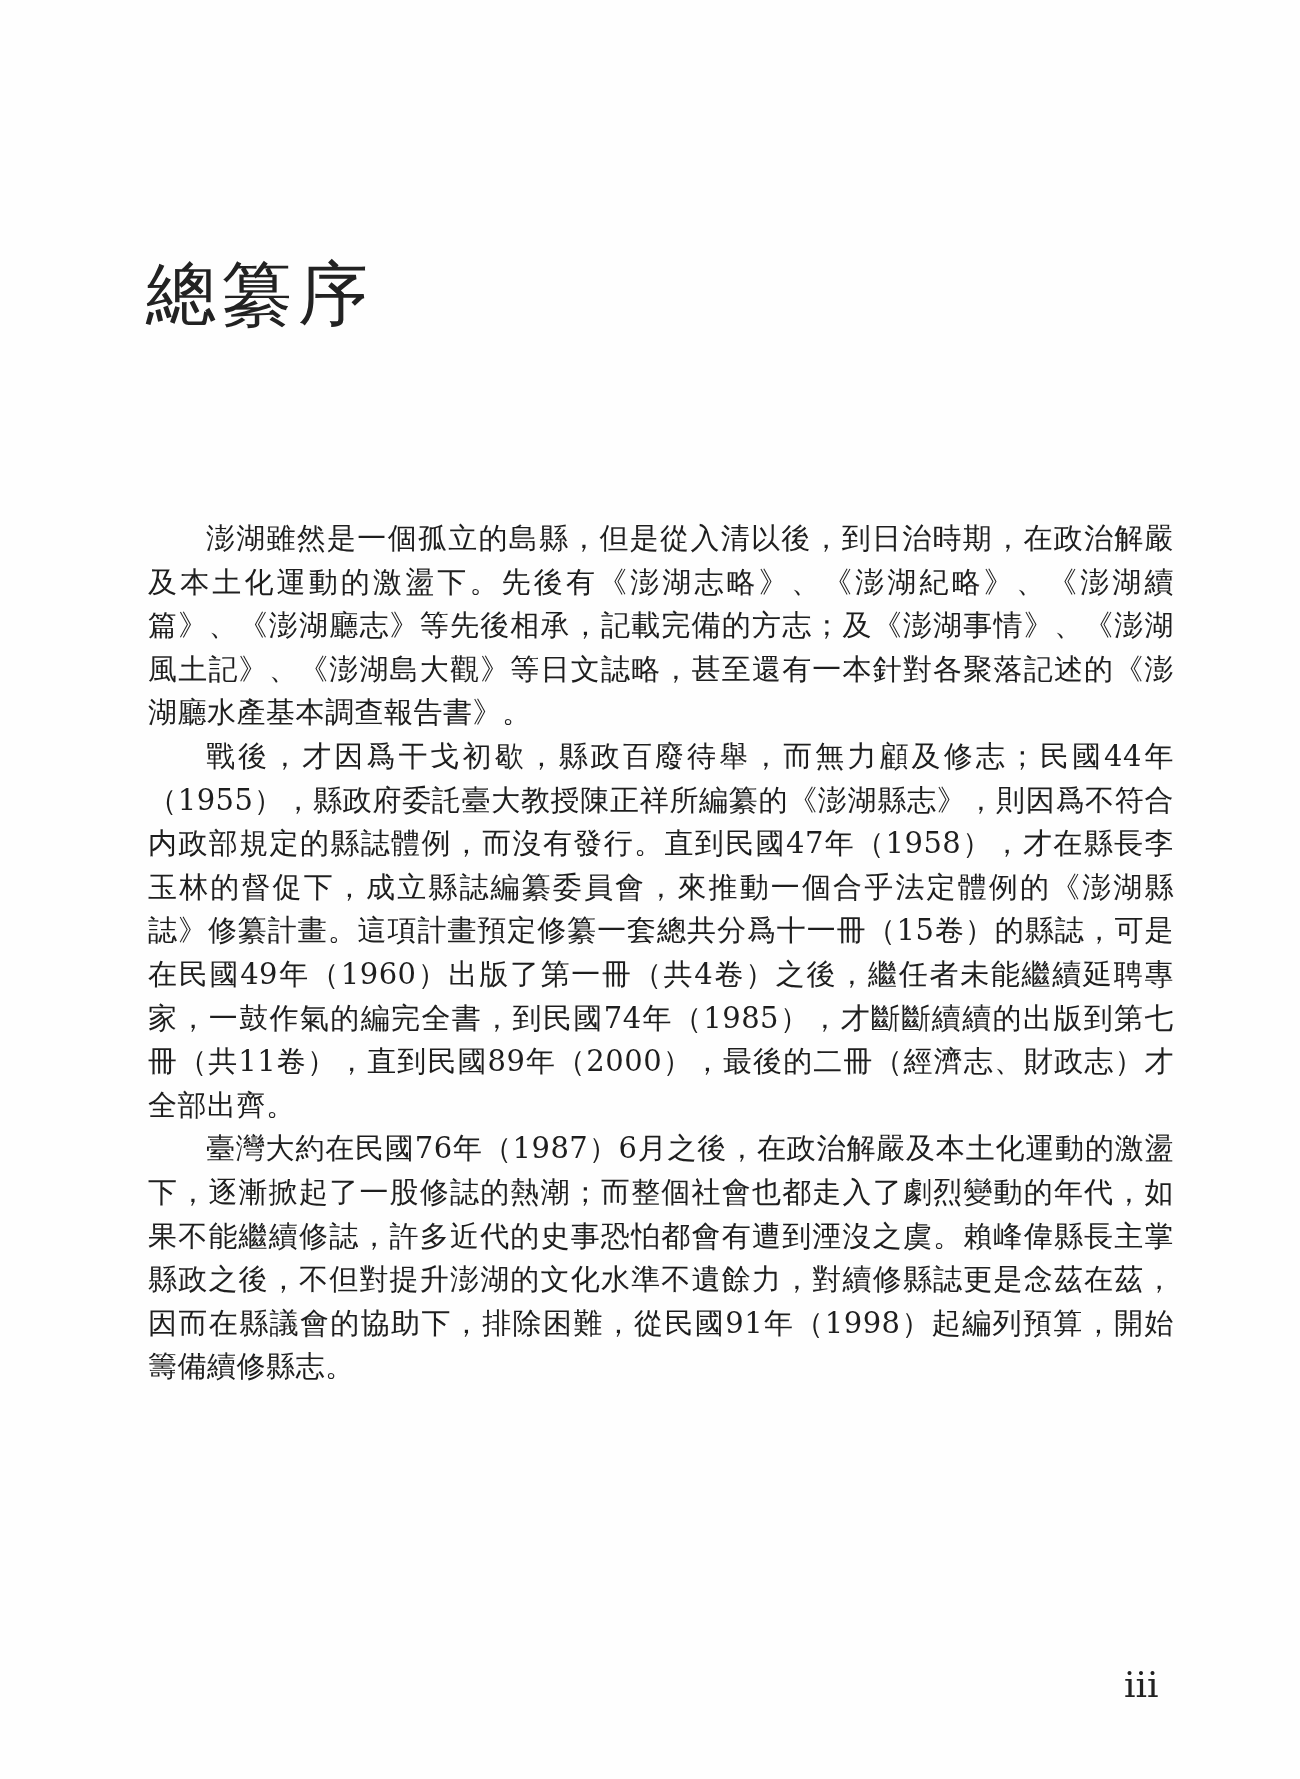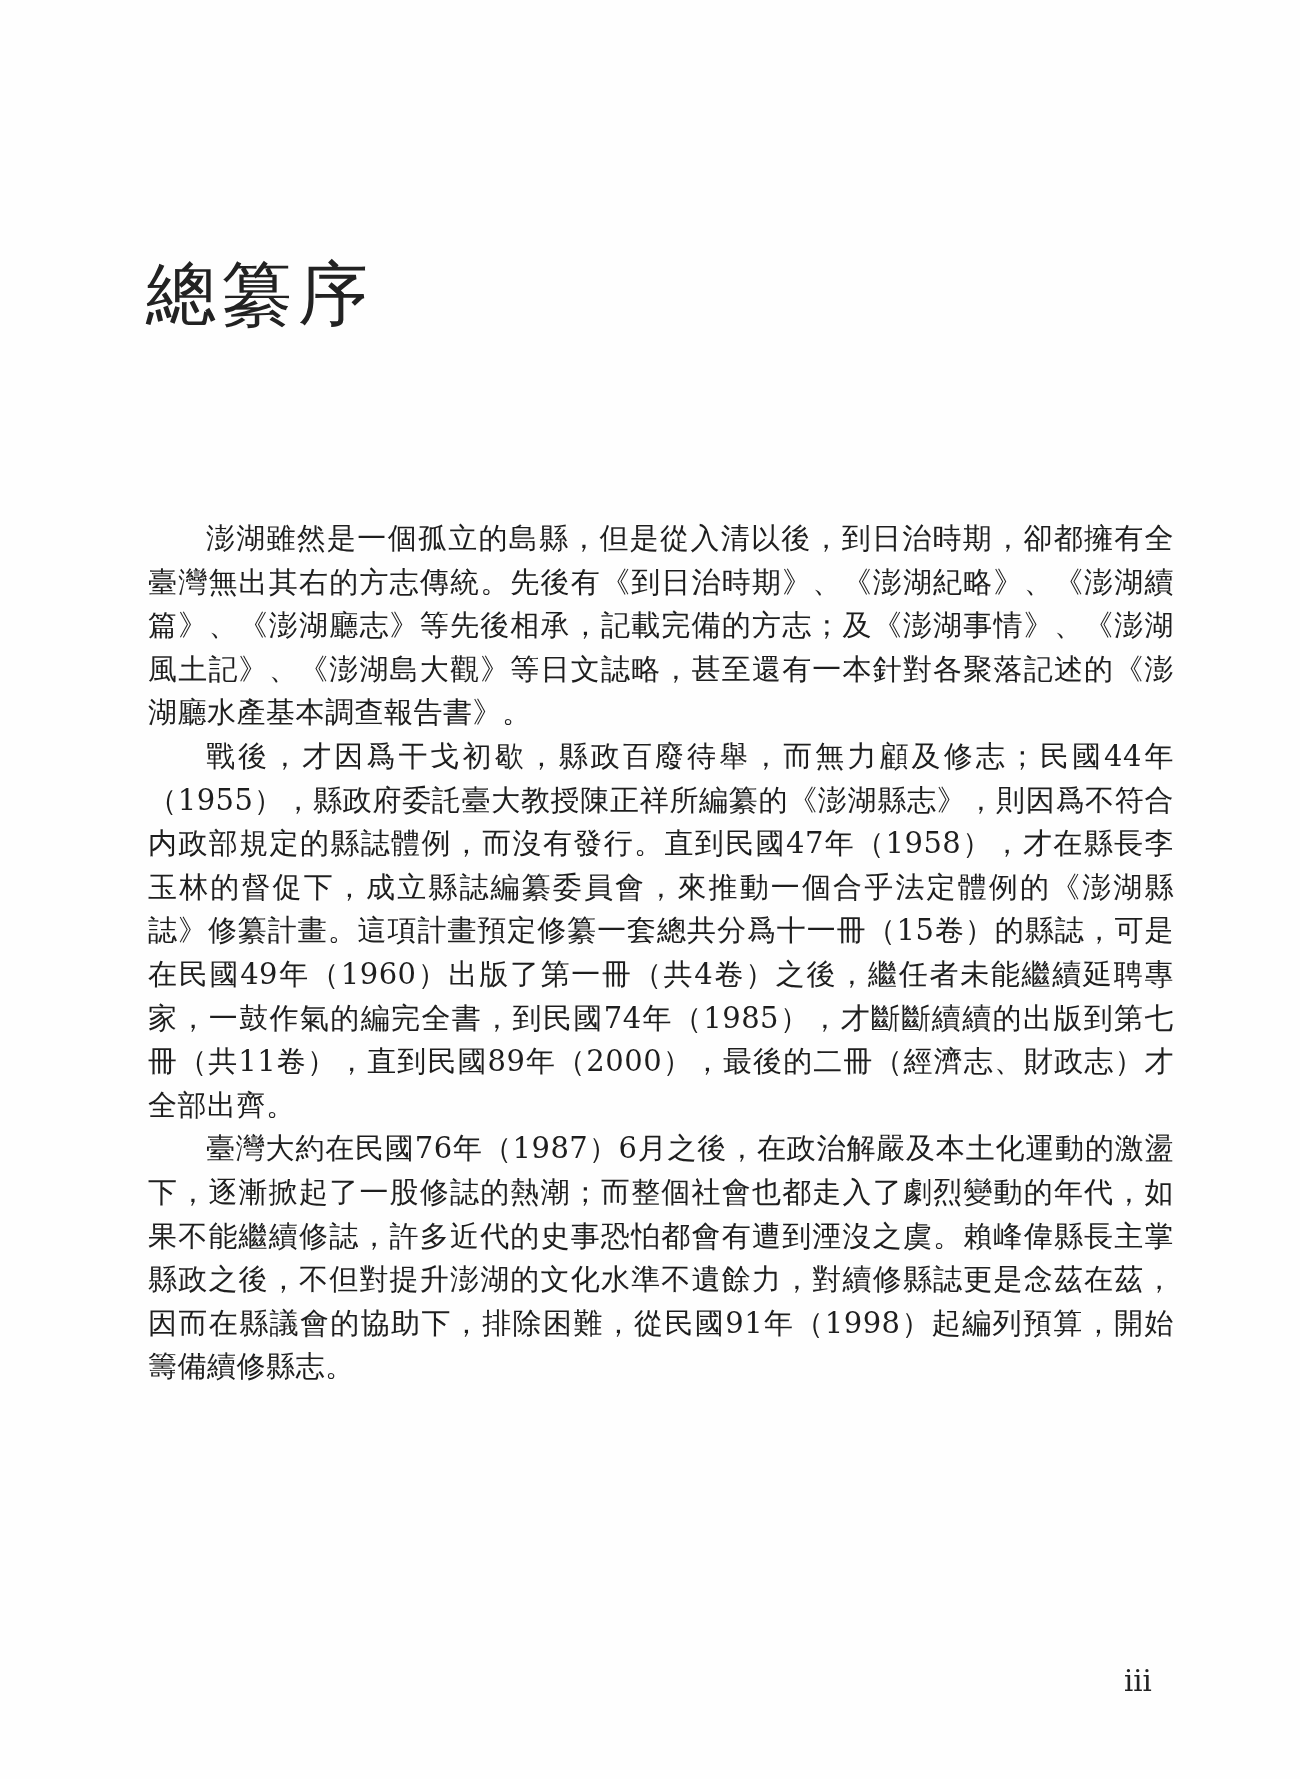--- a/index.html
+++ b/index.html
@@ -43,33 +43,33 @@
   }
   .body-text p {
     margin: 0;
     padding: 0;
     text-indent: 2em;
   }
   .page-number {
     position: absolute;
     left: 1124px;
     top: 1664px;
-    font-size: 29px;
+    font-size: 36px;
     color: #222;
     font-family: "DejaVu Serif", "Liberation Serif", serif;
   }
 </style>
 </head>
 <body>
 
 <div class="page">
 
   <h1 class="title">總纂序</h1>
 
   <div class="body-text">
-    <p>澎湖雖然是一個孤立的島縣，但是從入清以後，到日治時期，卻都擁有全臺灣無出其右的方志傳統。先後有《到日治時期》、《澎湖紀略》、《澎湖續篇》、《澎湖廳志》等先後相承，記載完備的方志；及《澎湖事情》、《澎湖風土記》、《澎湖島大觀》等日文誌略，甚至還有一本針對各聚落記述的《澎湖廳水產基本調查報告書》。</p>
+    <p>澎湖雖然是一個孤立的島縣，但是從入清以後，到日治時期，在政治解嚴及本土化運動的激盪下。先後有《澎湖志略》、《澎湖紀略》、《澎湖續篇》、《澎湖廳志》等先後相承，記載完備的方志；及《澎湖事情》、《澎湖風土記》、《澎湖島大觀》等日文誌略，甚至還有一本針對各聚落記述的《澎湖廳水產基本調查報告書》。</p>
     <p>戰後，才因爲干戈初歇，縣政百廢待舉，而無力顧及修志；民國44年（1955），縣政府委託臺大教授陳正祥所編纂的《澎湖縣志》，則因爲不符合内政部規定的縣誌體例，而沒有發行。直到民國47年（1958），才在縣長李玉林的督促下，成立縣誌編纂委員會，來推動一個合乎法定體例的《澎湖縣誌》修纂計畫。這項計畫預定修纂一套總共分爲十一冊（15卷）的縣誌，可是在民國49年（1960）出版了第一冊（共4卷）之後，繼任者未能繼續延聘專家，一鼓作氣的編完全書，到民國74年（1985），才斷斷續續的出版到第七冊（共11卷），直到民國89年（2000），最後的二冊（經濟志、財政志）才全部出齊。</p>
     <p>臺灣大約在民國76年（1987）6月之後，在政治解嚴及本土化運動的激盪下，逐漸掀起了一股修誌的熱潮；而整個社會也都走入了劇烈變動的年代，如果不能繼續修誌，許多近代的史事恐怕都會有遭到湮沒之虞。賴峰偉縣長主掌縣政之後，不但對提升澎湖的文化水準不遺餘力，對續修縣誌更是念茲在茲，因而在縣議會的協助下，排除困難，從民國91年（1998）起編列預算，開始籌備續修縣志。</p>
   </div>
 
   <div class="page-number">iii</div>
 
 </div>
 
 </body></html>

